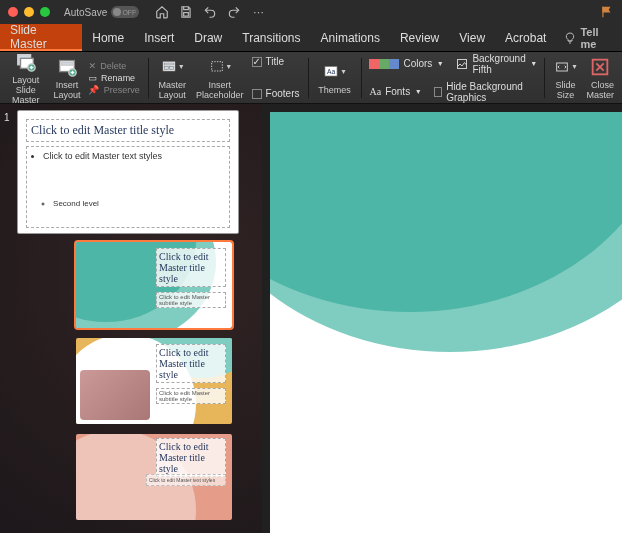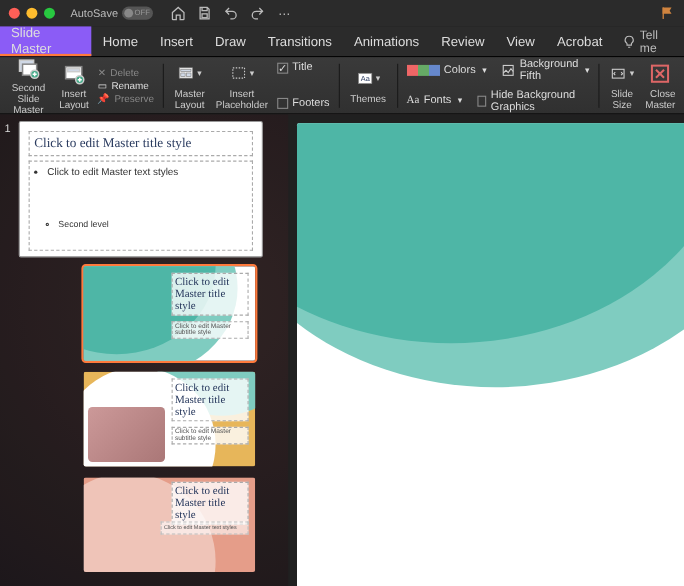--- a/index.html
+++ b/index.html
@@ -8,22 +8,22 @@
   .traffic { display: flex; gap: 6px; }
   .tl { width: 10px; height: 10px; border-radius: 50%; }
   .autosave { display: flex; align-items: center; gap: 4px; margin-left: 8px; color: #bbb; font-size: 10px; }
   .pill { width: 28px; height: 12px; border-radius: 6px; background: #555; position: relative; font-size: 7px; display: flex; align-items: center; justify-content: flex-end; padding-right: 3px; color: #999; }
   .pill::before { content:""; position:absolute; left:2px; top:2px; width:8px; height:8px; border-radius:50%; background:#888; }
   .tb-icons { display: flex; gap: 10px; margin-left: 10px; align-items: center; }
   .tb-ico { width: 14px; height: 14px; display:flex; align-items:center; justify-content:center; color:#bbb; }
   .flag { margin-left: auto; width:14px; height:14px; color:#d0843f; }
   .tabs { height: 28px; background: #2b2b2b; display: flex; align-items: stretch; border-bottom: 1px solid #000; }
   .tab { padding: 0 10px; display: flex; align-items: center; font-size: 12px; color: #ddd; cursor: pointer; }
-  .tab.active { background: #8b5cf6; border-bottom: 2px solid #ff7a3c; }
-  .tellme { display:flex; align-items:center; gap:4px; color:#bbb; padding:0 8px; }
+  .tab.active { background: #c2410c; border-bottom: 2px solid #ff7a3c; }
+  .tellme { display:flex; align-items:center; gap:4px; color:#bbb; padding:0 8px;font-weight:bold; }
   .ribbon { height: 52px; background: linear-gradient(#3a3a3a,#303030); display: flex; align-items: center; padding: 0 6px; gap: 6px; border-bottom:1px solid #111; }
   .grp { display:flex; flex-direction:column; align-items:center; gap:2px; font-size:9px; color:#ccc; padding:0 2px; }
   .grp .ico { width:22px; height:22px; display:flex; align-items:center; justify-content:center; }
   .vstack { display:flex; flex-direction:column; gap:2px; font-size:9px; color:#888; }
   .vrow { display:flex; align-items:center; gap:4px; }
   .sep { width:1px; height:40px; background:#1a1a1a; margin:0 2px; }
   .chkrow { display:flex; align-items:center; gap:4px; font-size:10px; color:#ddd; }
   .chkbox { width:10px; height:10px; border:1px solid #888; position:relative; }
   .chkbox.checked::after { content:"✓"; position:absolute; top:-2px; left:0; font-size:10px; color:#ddd; }
   .ribbon-mid { display:flex; flex-direction:column; gap:21px; }
@@ -133,21 +133,21 @@
 <div class="ribbon">
   <div class="grp">
     <span class="ico">
         <svg width="22" height="22" viewBox="0 0 24 24" fill="none" stroke="#ccc" stroke-width="1.5">
           <rect x="3" y="4" width="14" height="11" fill="#cfd8e6"></rect>
           <rect x="6" y="8" width="14" height="11" fill="#fff" stroke="#888"></rect>
           <circle cx="18" cy="18" r="4" fill="#4a8"></circle>
           <path d="M18 16v4M16 18h4" stroke="#fff"></path>
         </svg>
       </span>
-    <span style="white-space:pre-line;text-align:center">Second Slide
+    <span style="white-space:pre-line;text-align:center">Layout Slide
 Master</span>
   </div>
   <div class="grp">
     <span class="ico">
         <svg width="22" height="22" viewBox="0 0 24 24" fill="none" stroke="#ccc" stroke-width="1.5">
           <rect x="4" y="5" width="16" height="12" fill="#fff" stroke="#888"></rect>
           <rect x="6" y="7" width="12" height="3" fill="#cfd8e6"></rect>
           <circle cx="18" cy="18" r="4" fill="#4a8"></circle>
           <path d="M18 16v4M16 18h4" stroke="#fff"></path>
         </svg>

